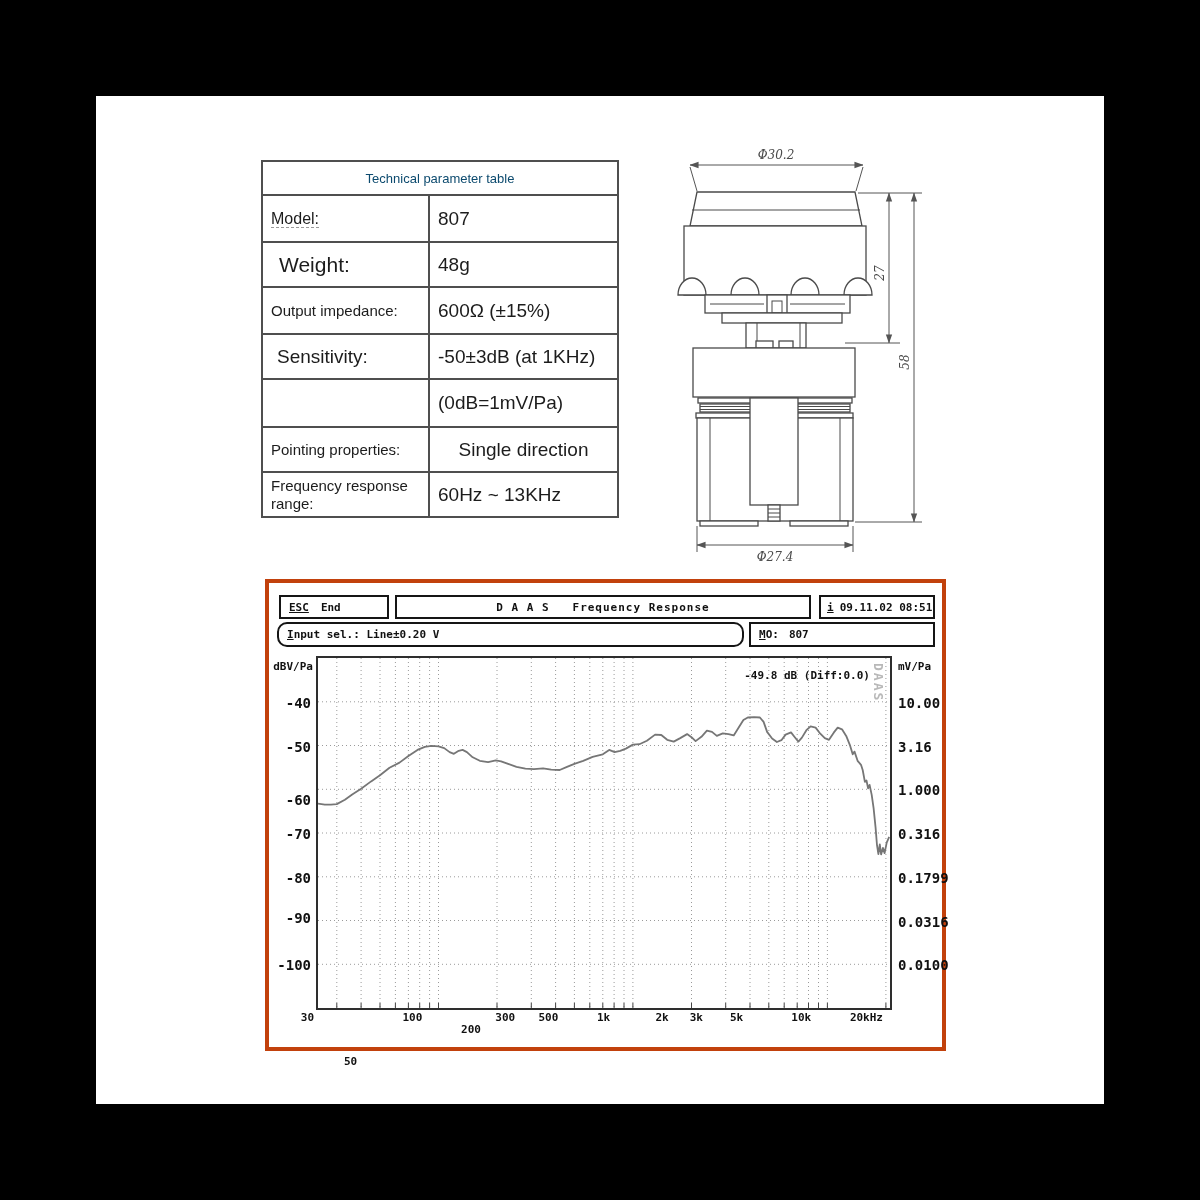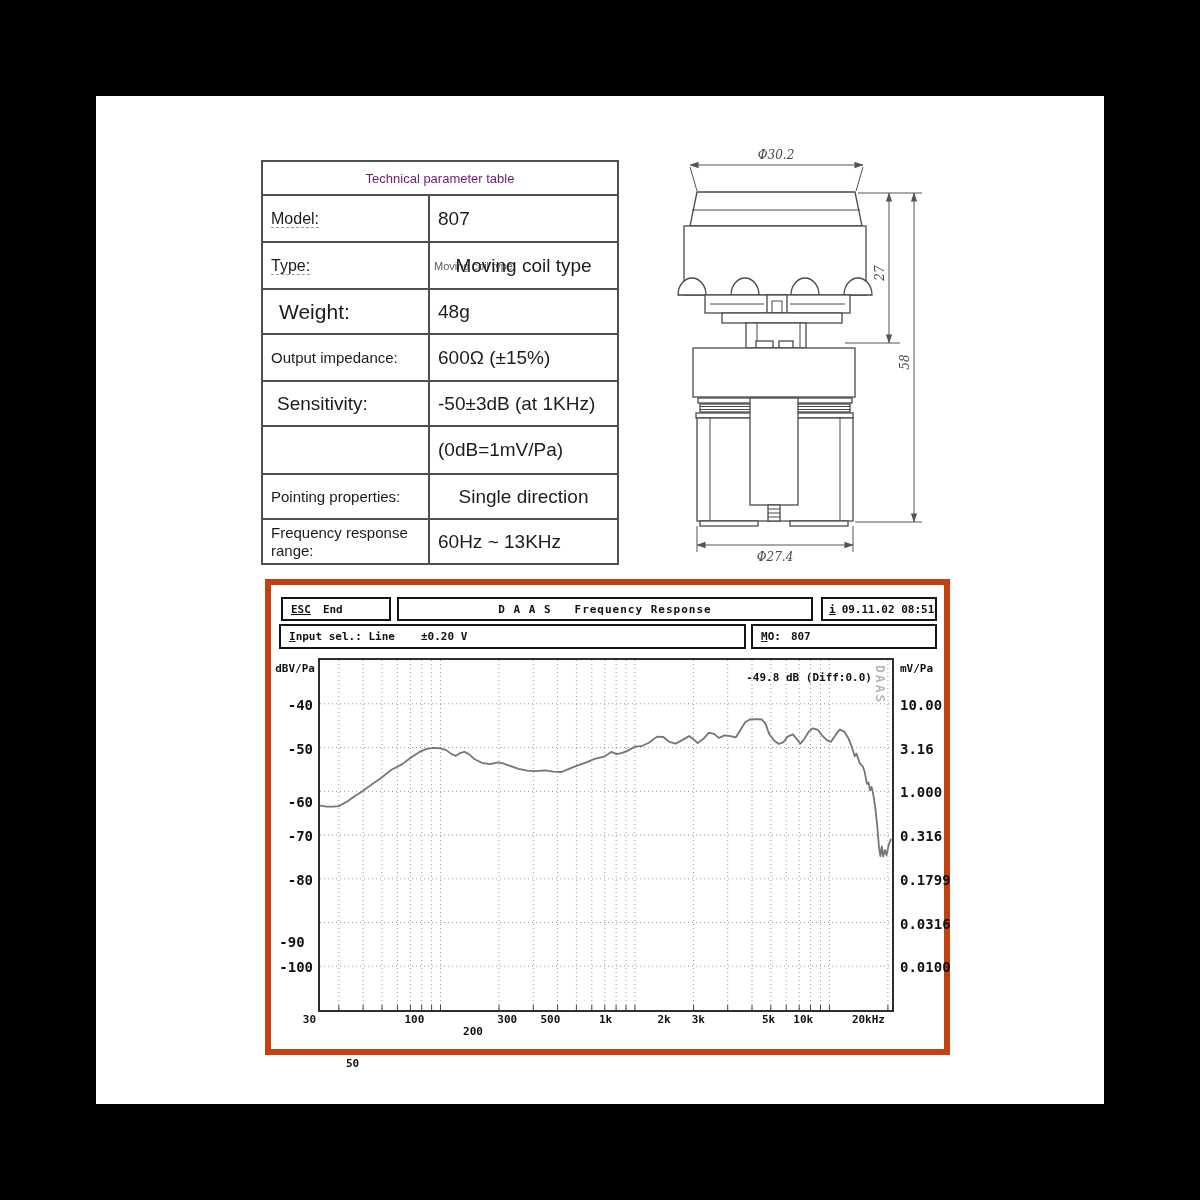--- a/index.html
+++ b/index.html
@@ -2,49 +2,49 @@
 <html><head>
 <meta charset="utf-8">
 <style>
   html,body{margin:0;padding:0;}
   body{width:1200px;height:1200px;background:#000;position:relative;font-family:"Liberation Sans",sans-serif;}
   .sheet{position:absolute;left:96px;top:96px;width:1008px;height:1008px;background:#fff;}
 
   
   table.spec{position:absolute;left:165px;top:64px;width:356px;border-collapse:collapse;table-layout:fixed;color:#1c1c1c;}
   .spec td,.spec th{border:2px solid #4f4f4f;padding:2px 8px;vertical-align:middle;overflow:hidden;}
-  .spec th{font-weight:normal;font-size:13px;text-align:center;height:28px;color:#701a75;}
+  .spec th{font-weight:normal;font-size:13px;text-align:center;height:28px;color:#0c4a6e;}
   .lbl-sm{font-size:15px;}
   .lbl-md{font-size:16px;}
   .lbl-lg{font-size:21px;}
   .lbl-xl{font-size:19px;}
   .val{font-size:19px;}
   .indent{padding-left:14px;}
   .u-artifact{border-bottom:1px dashed #9a9a9a;}
   .center{text-align:center;}
   td.type-cell{position:relative;text-align:center;}
   .ghost{position:absolute;left:4px;top:50%;transform:translateY(-50%);font-size:11px;color:#5a5a5a;white-space:nowrap;}
   .type-main{position:relative;font-size:19px;}
 
   
   #mic-drawing{position:absolute;left:564px;top:44px;}
   .dwg{stroke:#4a4a4a;stroke-width:1.3;fill:#fff;}
   .dwg-thin{stroke:#4a4a4a;stroke-width:1;fill:none;}
   .dim{stroke:#555;stroke-width:1;fill:none;}
   .dimtxt{font-family:"DejaVu Serif",serif;font-style:italic;font-size:12px;fill:#4a4a4a;}
 
   
-  .panel{position:absolute;left:169px;top:483px;width:673px;height:464px;border:6px solid #c2410c;
+  .panel{position:absolute;left:169px;top:483px;width:673px;height:464px;border:4px solid #c2410c;
          font-family:"DejaVu Sans Mono",monospace;color:#111;text-decoration:underline;}
   .hbox{position:absolute;border:2px solid #151515;font-size:11px;font-weight:bold;display:flex;align-items:center;white-space:pre;background:#fff;}
   .k{text-decoration:underline;}
   #esc-box{left:10px;top:12px;width:98px;height:20px;padding-left:8px;gap:12px;}
   #title-box{left:126px;top:12px;width:412px;height:20px;justify-content:center;letter-spacing:1px;}
   #date-box{left:550px;top:12px;width:106px;height:20px;padding-left:6px;gap:6px;}
-  #input-box{left:8px;top:39px;width:455px;height:21px;padding-left:8px;gap:26px;}
+  #input-box{left:8px;top:39px;width:455px;height:21px;padding-left:8px;border-radius:10px;}
   #mo-box{left:480px;top:39px;width:174px;height:21px;padding-left:8px;gap:10px;}
   #plot-frame{position:absolute;left:47px;top:73px;border:2px solid #2e2e2e;width:572px;height:350px;background:#fff;}
   .axis-unit{position:absolute;font-size:11px;font-weight:bold;}
   #unit-left{left:0px;top:77px;width:44px;text-align:right;}
   #unit-right{left:629px;top:77px;}
   .ytick{position:absolute;font-size:14px;font-weight:bold;}
   .ytick.left{left:0;width:42px;text-align:right;}
   .ytick.right{left:629px;}
   .xtick{position:absolute;top:428px;width:72px;text-align:left;font-size:11px;font-weight:bold;}
   #annotation{position:absolute;left:340px;top:86px;width:261px;text-align:right;font-size:11px;font-weight:bold;}
@@ -63,27 +63,20 @@
         <col style="width:167px">
         <col style="width:189px">
       </colgroup>
     <tbody>
         <tr style="height:32px">
           <th colspan="2"><span>Technical parameter table</span></th>
         </tr>
     <tr style="height:47px">
       <td><span class="lbl-md u-artifact">Model:</span></td>
       <td class="val"><span>807</span></td>
-    </tr>
-    <tr style="height:47px">
-      <td><span class="lbl-md u-artifact">Type:</span></td>
-      <td class="type-cell">
-        <span class="ghost">Moving coil type</span>
-        <span class="type-main">Moving coil type</span>
-      </td>
     </tr>
     <tr style="height:45px">
       <td><span class="lbl-lg indent" style="padding-left:8px">Weight:</span></td>
       <td class="val"><span>48g</span></td>
     </tr>
     <tr style="height:47px">
       <td><span class="lbl-sm">Output impedance:</span></td>
       <td class="val"><span>600Ω (±15%)</span></td>
     </tr>
     <tr style="height:45px">
@@ -281,36 +274,36 @@
           <polyline class="curve" points="0.0,145.7 6.8,146.6 13.0,146.6 18.8,146.1 26.9,141.8 34.2,136.5 43.1,130.8 53.1,123.4 62.0,117.2 71.5,109.8 81.5,104.6 90.4,98.0 99.5,91.9 106.8,88.8 113.5,87.9 120.5,88.4 126.2,90.1 131.6,94.1 135.9,95.8 140.7,92.8 144.6,91.9 148.9,94.1 154.7,99.3 161.8,102.8 170.1,104.1 177.8,102.4 183.1,103.3 190.1,105.9 198.5,108.9 207.4,110.7 216.0,111.1 225.1,110.3 233.2,111.6 241.7,112.0 249.0,108.9 256.4,105.9 265.2,102.8 274.6,98.9 284.8,96.3 291.2,91.9 296.6,94.1 302.2,92.8 307.9,90.6 314.9,86.6 321.4,86.2 328.9,82.7 337.1,76.6 343.3,77.0 349.2,81.8 355.7,83.6 362.2,80.1 369.1,76.1 373.5,79.2 377.6,83.1 383.4,78.8 388.9,72.6 394.0,73.9 398.8,77.9 404.8,75.3 410.5,76.1 415.7,77.4 420.7,69.6 425.4,62.1 429.8,59.5 436.1,59.1 441.9,59.5 445.6,63.9 449.1,73.9 454.1,80.5 458.9,84.0 463.4,82.2 467.6,76.6 473.0,74.4 476.8,79.2 480.4,83.6 483.9,79.6 488.4,72.2 492.6,68.3 497.6,69.6 502.3,75.7 506.8,80.1 511.0,81.8 515.9,74.4 519.7,69.6 524.0,71.3 528.2,77.9 532.2,87.9 534.7,96.3 536.5,93.6 539.6,102.8 543.0,106.8 544.7,112.0 546.9,123.8 548.5,122.5 550.1,130.4 551.6,126.9 553.7,136.9 555.6,150.1 557.6,169.8 559.0,187.2 560.4,196.0 561.8,186.4 563.1,196.4 564.9,189.9 566.6,195.1 568.7,184.6 571.2,178.9"></polyline>
         </svg>
     </div>
     <div id="annotation">-49.8 dB (Diff:0.0)</div>
     <div id="watermark">DAAS</div>
   <span class="ytick left" style="top: 111.75px;">-40</span>
       <span class="ytick left" style="top: 155.5px;">-50</span>
       <span class="ytick left" style="top: 199.25px; margin-top: 10px;">-60</span>
       <span class="ytick left" style="top: 243px;">-70</span>
       <span class="ytick left" style="top: 286.75px;">-80</span>
-      <span class="ytick left" style="top: 349px; text-align: center;">-90</span>
+      <span class="ytick left" style="top: 327px;">-90</span>
       <span class="ytick left" style="top: 374.25px;">-100</span>
       <span class="ytick right" style="top: 111.75px;">10.00</span>
       <span class="ytick right" style="top: 155.5px;">3.16</span>
       <span class="ytick right" style="top: 199.25px;">1.000</span>
       <span class="ytick right" style="top: 243px;">0.316</span>
       <span class="ytick right" style="top: 286.75px;">0.1799</span>
       <span class="ytick right" style="top: 330.5px;">0.0316</span>
       <span class="ytick right" style="top: 374.25px;">0.0100</span>
       <span class="xtick" style="left: 31.8417px;">30</span>
       <span class="xtick" style="left: 74.9747px; margin-top: 44px;">50</span>
       <span class="xtick" style="left: 133.502px;">100</span>
       <span class="xtick" style="left: 192.03px; margin-top: 12px;">200</span>
       <span class="xtick" style="left: 226.267px;">300</span>
       <span class="xtick" style="left: 269.4px;">500</span>
       <span class="xtick" style="left: 327.927px;">1k</span>
       <span class="xtick" style="left: 386.455px;">2k</span>
       <span class="xtick" style="left: 420.692px;">3k</span>
-      <span class="xtick" style="left: 491px;">5k</span>
+      <span class="xtick" style="left: 461px;">5k</span>
       <span class="xtick" style="left: 522.353px;">10k</span>
       <span class="xtick" style="left: 580.88px;">20kHz</span>
     </div>
 
 </div>
 
 </body></html>

